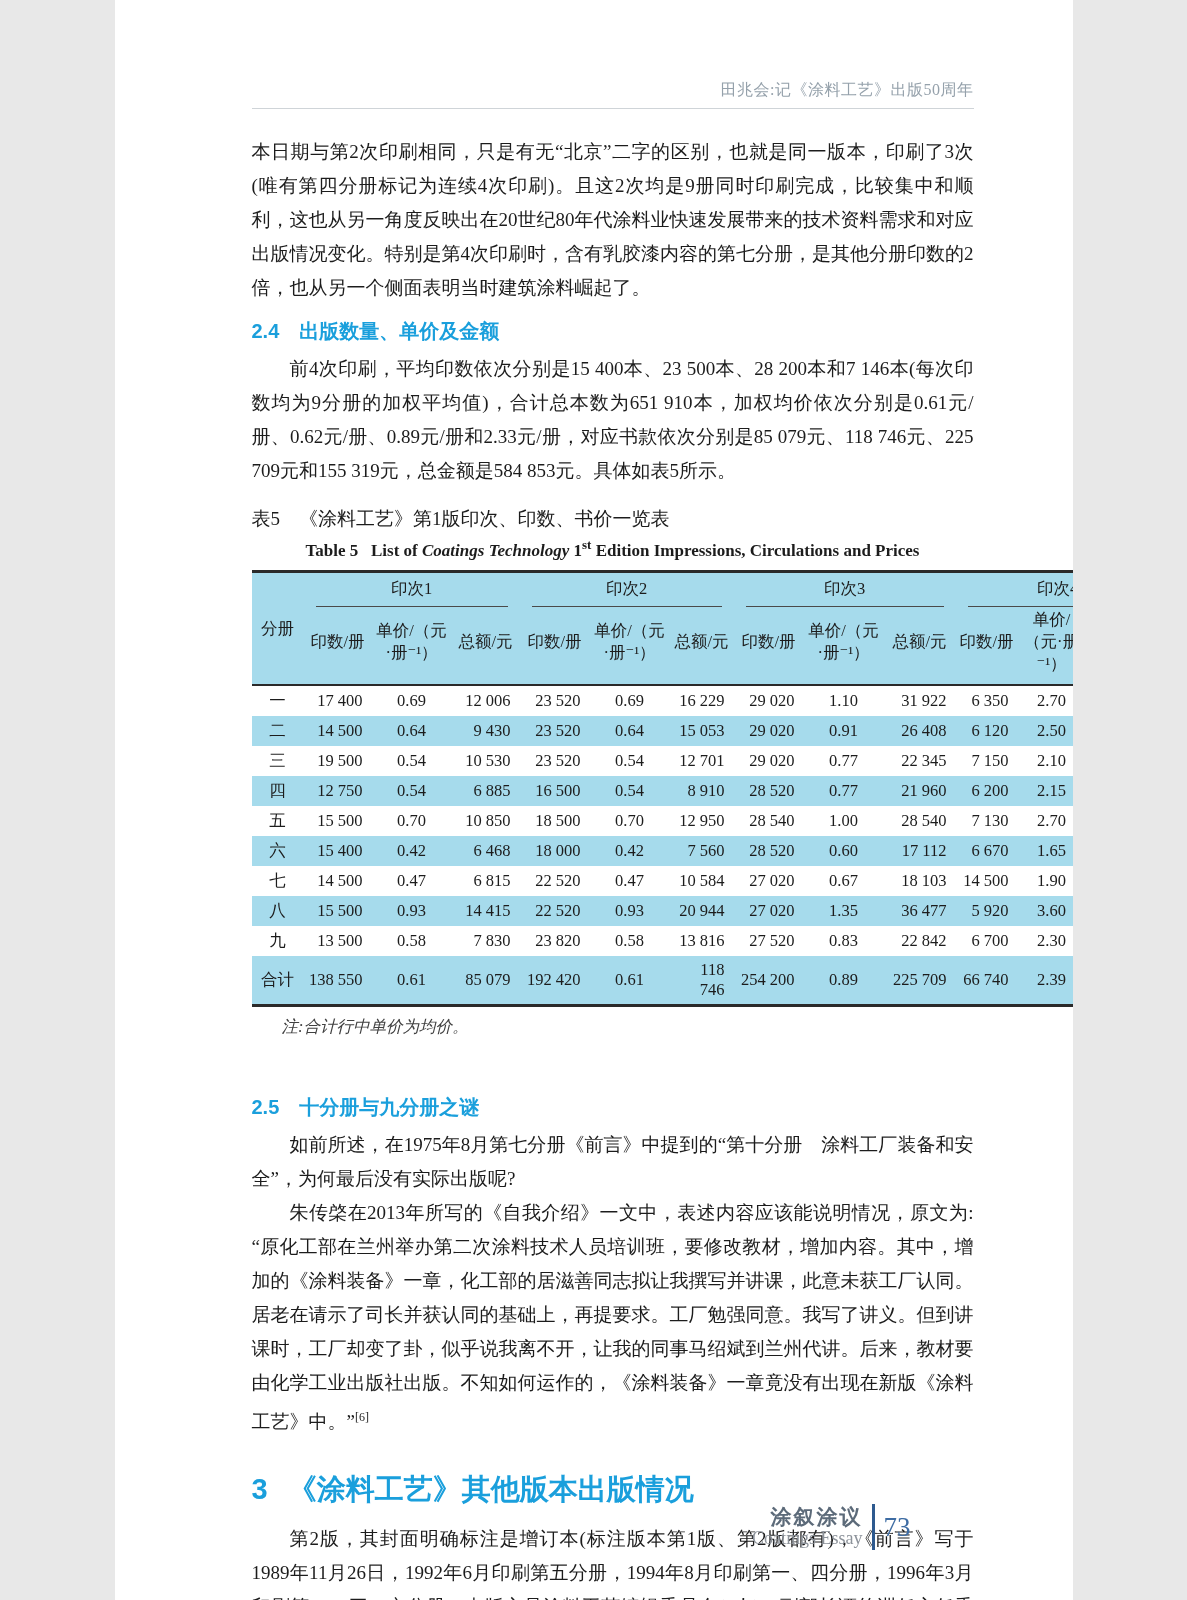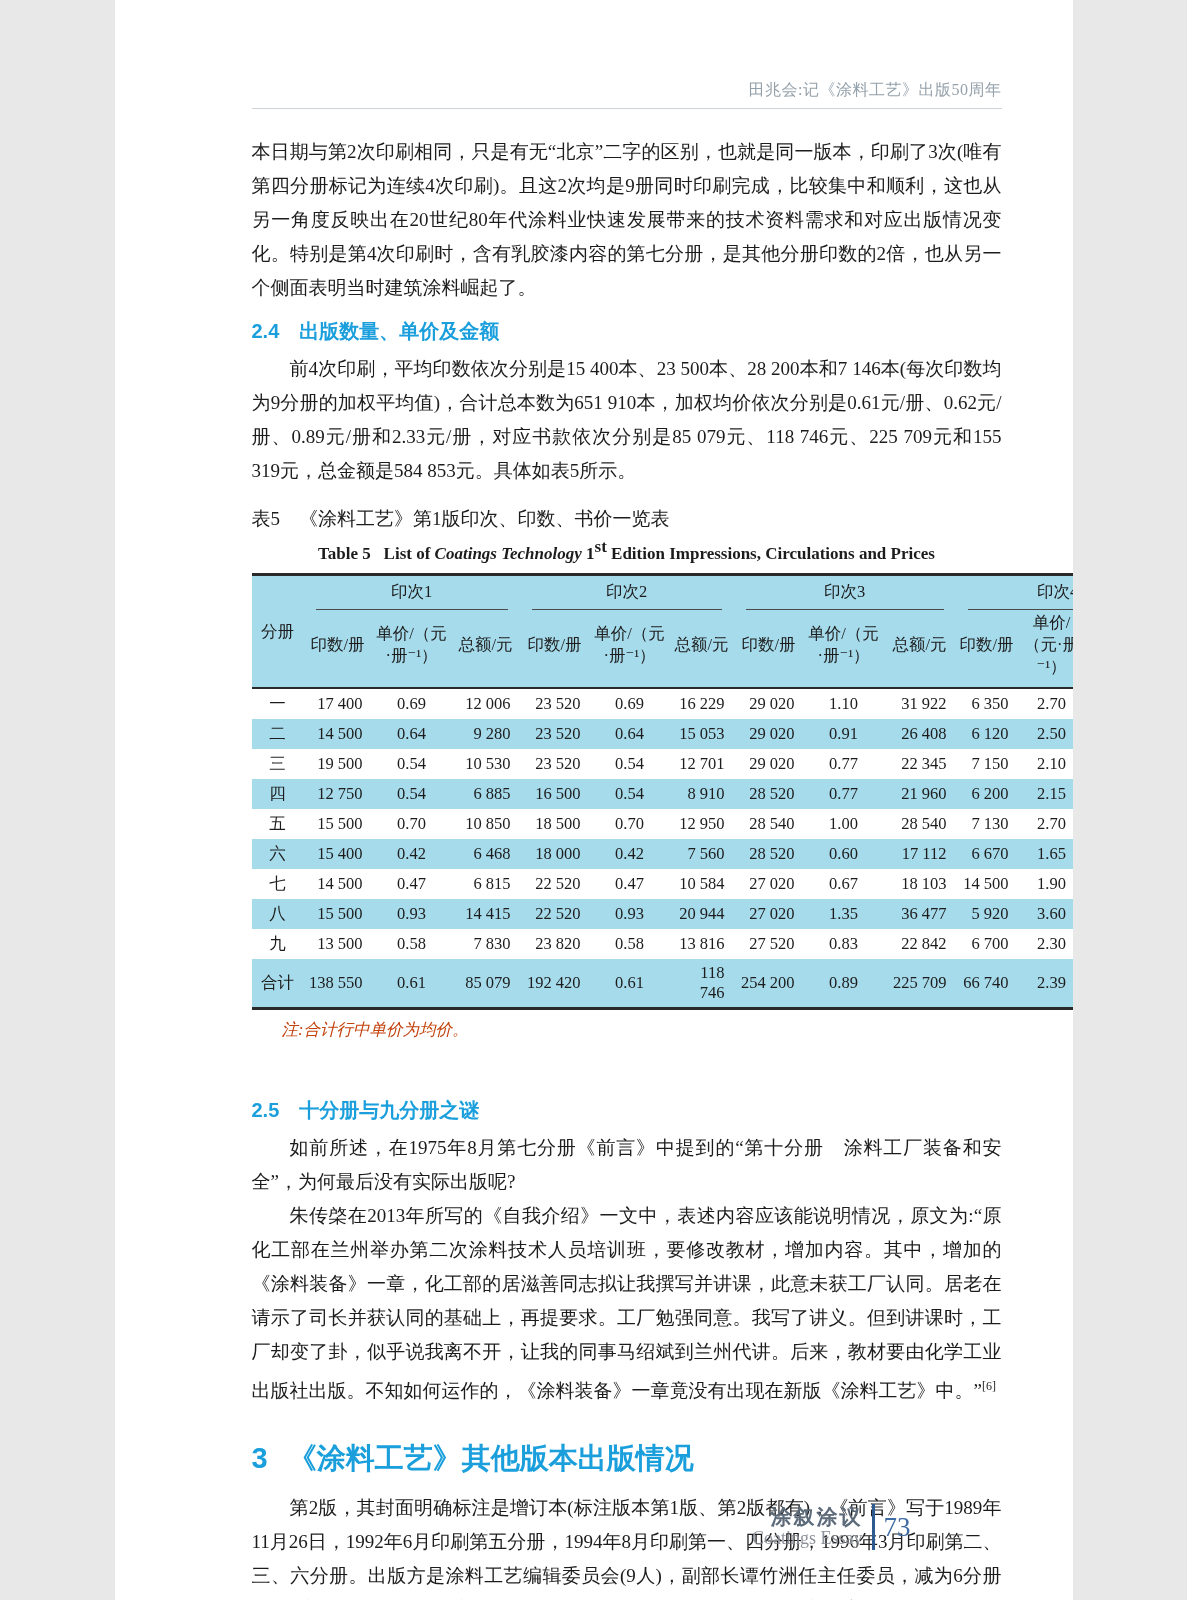--- a/index.html
+++ b/index.html
@@ -1,53 +1,53 @@
 <!DOCTYPE html>
 <html lang="zh"><head>
 <meta charset="utf-8">
 <style>
   html,body{margin:0;padding:0;background:#e8e8e8;}
   .page{
     width:958px;height:1600px;background:#ffffff;position:relative;
-    box-sizing:border-box;padding:80px 71px 0 137px;overflow:hidden;
+    box-sizing:border-box;padding:80px 99px 0 137px;overflow:hidden;
     font-family:"Liberation Serif","DejaVu Serif",serif;color:#1c1c1c;
     margin:0 auto;
   }
   
   .running-head{text-align:right;font-size:16px;color:#95a1ab;letter-spacing:.5px;margin-bottom:7px;}
   .head-rule{border:none;border-top:1px solid #cfd4d8;margin:0 0 26px 0;}
   
   .para{font-size:19px;line-height:34px;text-align:justify;margin:0;text-indent:2em;}
   .para.no-indent{text-indent:0;}
   sup.ref{font-size:12px;}
   
   .sec-head{font-family:"Liberation Sans","DejaVu Sans",sans-serif;color:#1a9fdc;
     font-size:20px;font-weight:bold;margin:13px 0 7px 0;}
   .sec-head .num{margin-right:20px;}
   .sec-head.large{font-size:29px;margin:30px 0 12px 0;}
   .sec-head.gap-top{margin-top:56px;}
   
   .table-wrap{margin-top:18px;}
   .tt-cn{font-weight:normal;font-size:19px;margin-bottom:5px;white-space:pre-wrap;}
   .tt-en{text-align:center;font-weight:bold;font-size:17px;margin-bottom:9px;white-space:pre-wrap;}
-  .tt-en sup{font-size:17px;}
+  .tt-en sup{font-size:13px;}
   table{width:100%;border-collapse:collapse;border-top:3px solid #2a2a2a;
     border-bottom:3px solid #2a2a2a;font-size:16.5px;table-layout:fixed;}
   thead{border-bottom:2px solid #2a2a2a;}
   thead th{background:#a6dbec;font-weight:normal;}
   th.grp-th{padding:0;}
   .grp{border-bottom:1px solid #4a4a4a;padding:5px 0 6px 0;margin:0 12px;text-align:center;}
   th.fence{text-align:center;vertical-align:middle;}
   th.sub{text-align:center;vertical-align:middle;padding:2px 2px 9px 2px;line-height:1.35;}
   tbody td{padding:4px 4px;height:21px;}
   tbody tr:nth-child(even) td{background:#a6dbec;}
   td.c-label{text-align:center;}
   td.c-num{text-align:right;padding-right:9px;}
   td.c-price{text-align:center;}
-  .table-note{color:#c2410c;font-style:italic;font-size:16.5px;margin:9px 0 0 30px;}
+  .table-note{color:#404040;font-style:italic;font-size:16.5px;margin:9px 0 0 30px;}
   
   .footer{position:absolute;right:162px;bottom:50px;display:flex;align-items:center;margin-top:36px;}
   .footer-labels{text-align:right;margin-right:9px;}
   .footer-cn{font-family:"Liberation Sans","DejaVu Sans",sans-serif;font-weight:bold;
     font-size:21px;color:#5c6a79;letter-spacing:2px;line-height:1.1;}
   .footer-en{font-size:18px;color:#8d939b;}
   .footer-bar{width:3px;height:46px;background:#2e5a8f;margin-right:9px;}
   .footer-page{font-size:27px;color:#3e6ca3;}
 </style>
 </head>
@@ -128,21 +128,21 @@
             <td class="c-price">1.10</td>
             <td class="c-num">31 922</td>
             <td class="c-num">6 350</td>
             <td class="c-price">2.70</td>
             <td class="c-num">17 145</td>
           </tr>
           <tr>
             <td class="c-label">二</td>
             <td class="c-num">14 500</td>
             <td class="c-price">0.64</td>
-            <td class="c-num">9 280</td>
+            <td class="c-num">9 430</td>
             <td class="c-num">23 520</td>
             <td class="c-price">0.64</td>
             <td class="c-num">15 053</td>
             <td class="c-num">29 020</td>
             <td class="c-price">0.91</td>
             <td class="c-num">26 408</td>
             <td class="c-num">6 120</td>
             <td class="c-price">2.50</td>
             <td class="c-num">15 300</td>
           </tr>

